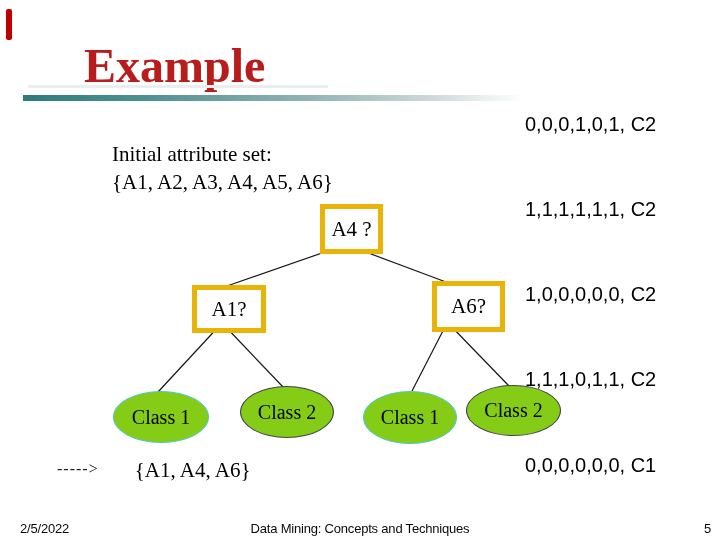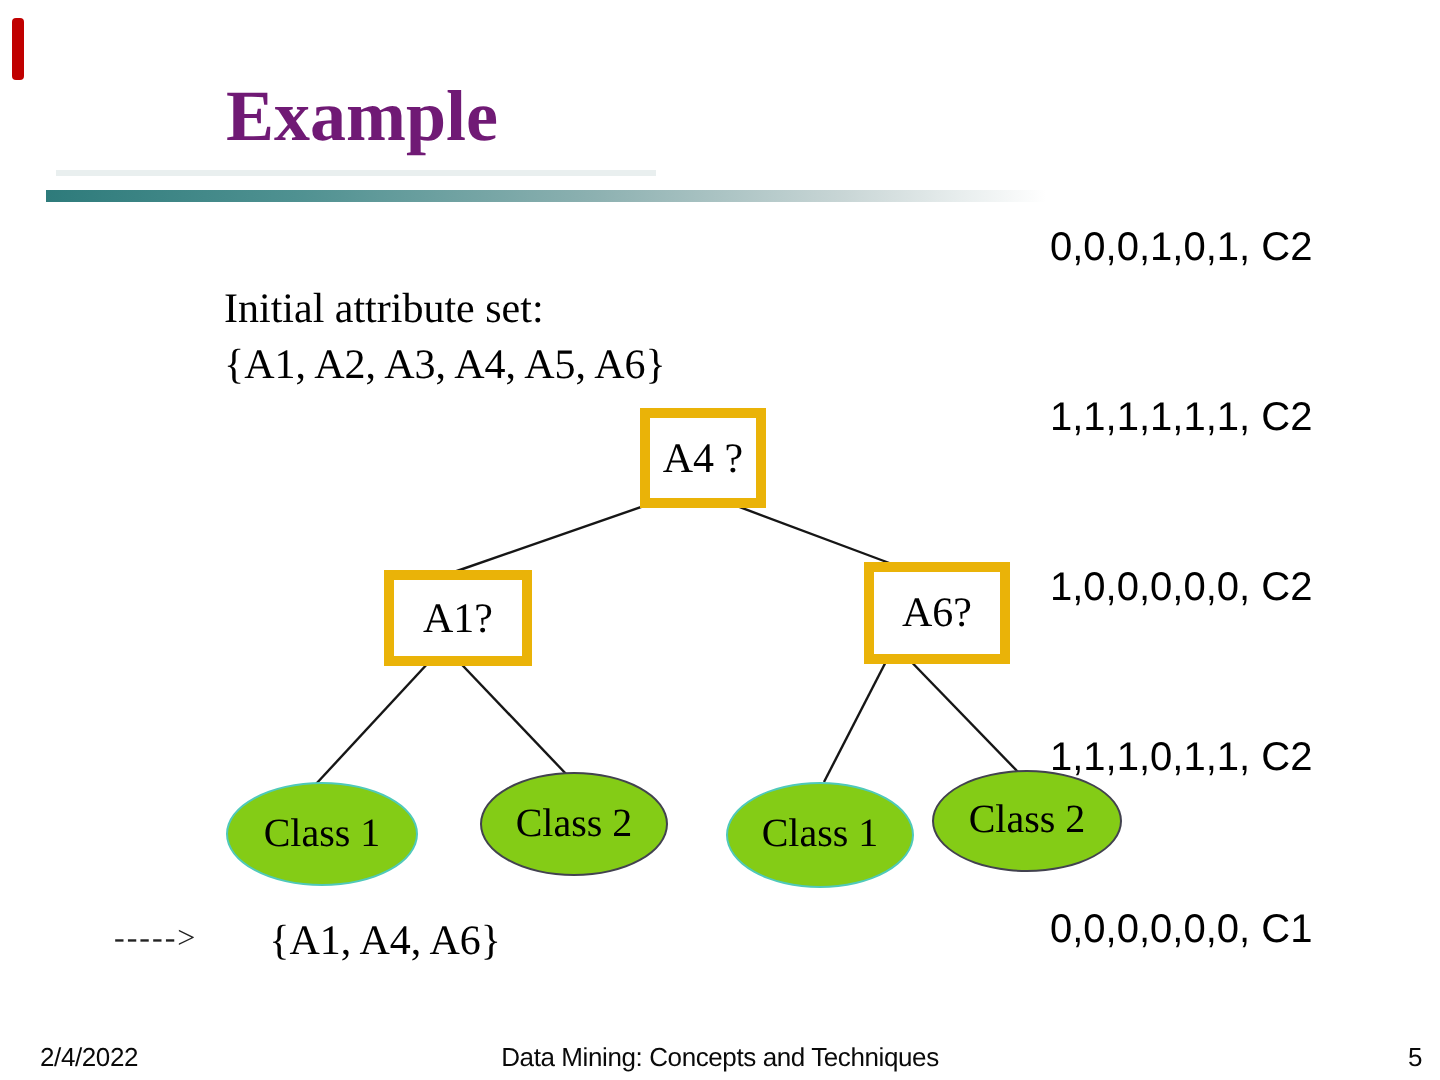--- a/index.html
+++ b/index.html
@@ -2,22 +2,22 @@
 <html style="--accent-red: #c00000; --rule-teal: #2e7b7b; --ellipse-teal: #4fc9ba; --ellipse-dark: #42424f;"><head>
 <meta charset="utf-8">
 <style>
   html,body{margin:0;padding:0;background:#fff;}
   .slide{
     position:relative;width:720px;height:540px;background:#ffffff;
     overflow:hidden;font-family:"Liberation Serif",serif;color:#000;
   }
   .red-bar{position:absolute;left:6px;top:9px;width:6px;height:31px;
     background:var(--accent-red,#c00000);border-radius:2px;}
-  .title{position:absolute;left:113px;top:38px;margin:0;
-    font-family:"Liberation Serif",serif;font-weight:bold;font-size:36px;line-height:1.15;color:#701a75;}
+  .title{position:absolute;left:84px;top:38px;margin:0;
+    font-family:"Liberation Serif",serif;font-weight:bold;font-size:48px;line-height:1.15;color:#b91c1c;}
   .rule-shadow{position:absolute;left:28px;top:85px;width:300px;height:3px;background:#e9efef;}
   .rule{position:absolute;left:23px;top:95px;width:500px;height:6px;
     background:linear-gradient(to right,var(--rule-teal,#2e7b7b) 0%,#4f9191 25%,#8db1b1 55%,#c9d6d6 80%,#ffffff 100%);}
   .dataset{position:absolute;left:525px;top:53px;
     font-family:"Liberation Sans",sans-serif;font-size:20px;line-height:28.4px;white-space:pre;}
   .init-label{position:absolute;left:112px;top:142px;font-size:21px;}
   .init-set{position:absolute;left:112px;top:170px;font-size:21px;}
   .edges{position:absolute;left:0;top:0;width:720px;height:540px;pointer-events:none;}
   .edges line{stroke:#161616;stroke-width:1.2;}
   .node{position:absolute;border:5px solid #eab308;background:#fff;
@@ -86,18 +86,18 @@
   <div class="leaf leaf-2 leaf-dark">Class 2</div>
   <div class="leaf leaf-3 leaf-teal">Class 1</div>
   <div class="leaf leaf-4 leaf-dark">Class 2</div>
 
   <div class="reduced">
     <span class="arrow">-----&gt;</span>
     <span class="rset">{A1, A4, A6}</span>
   </div>
 
   <div class="footer">
-    <span class="footer-date">2/4/2022</span>
+    <span class="footer-date">2/5/2022</span>
     <span class="footer-center">Data Mining: Concepts and Techniques</span>
     <span class="footer-page">5</span>
   </div>
 
 </div>
 
 </body></html>

